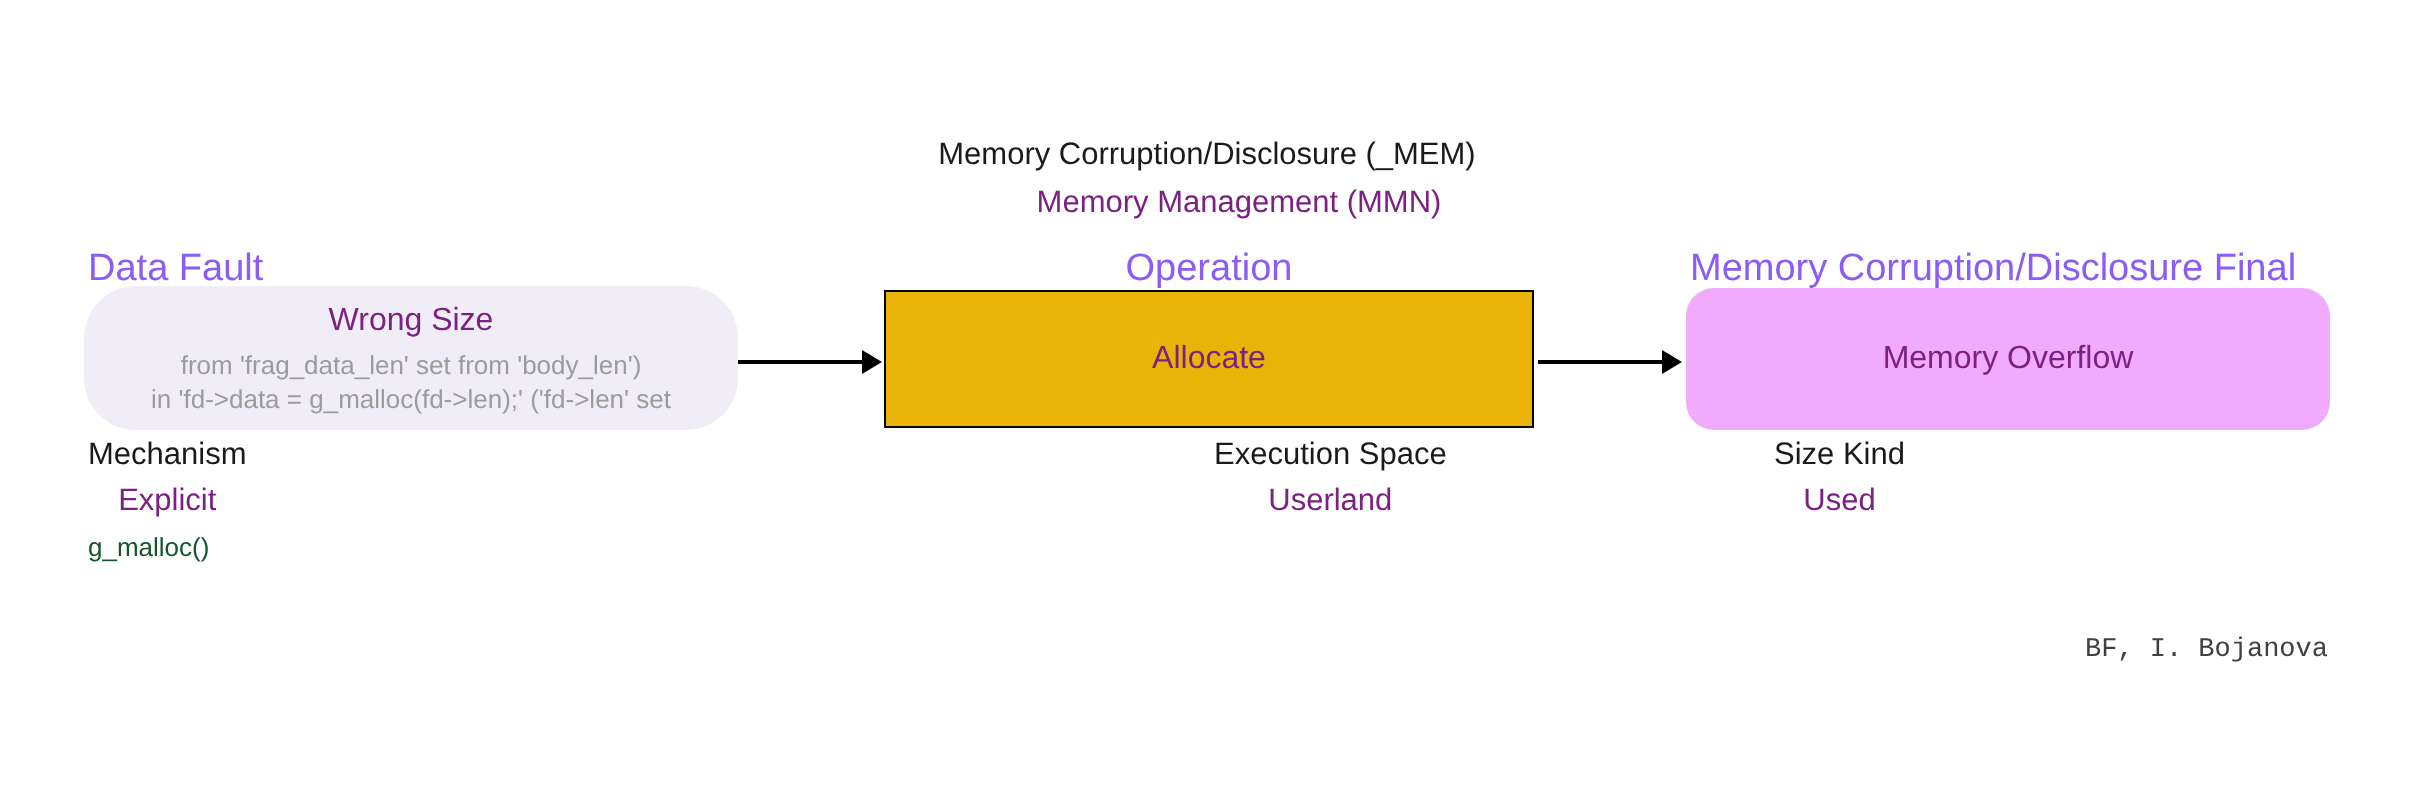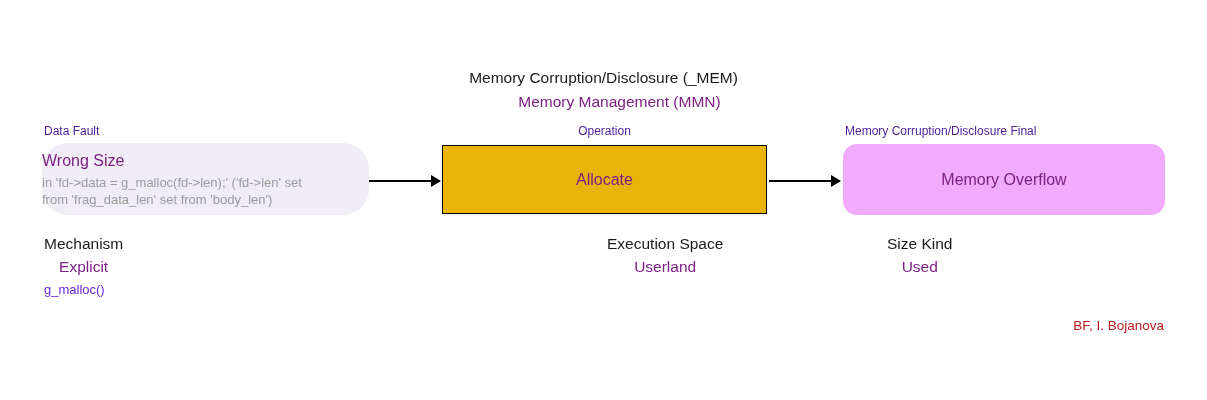--- a/index.html
+++ b/index.html
@@ -22,35 +22,35 @@
   .title-line2 {
     position: absolute;
     top: 93px; left: 16px; width: 100%;
     text-align: center;
     font-size: 15.5px;
     color: #7b2182;
   }
   .section-label {
     position: absolute;
     top: 124px;
-    font-size: 12px;
-    color: #4c1d95;
+    font-size: 19px;
+    color: #8b5cf6;
     white-space: nowrap;
   }
   .label-cause { left: 44px; }
   .label-operation { left: 442px; width: 325px; text-align: center; }
   .label-final { left: 845px; }
 
   .box { position: absolute; box-sizing: border-box; }
 
   .cause-box {
     left: 42px; top: 143px; width: 327px; height: 72px;
     background: #f0edf6;
     border-radius: 26px;
-    text-align: left;
+    text-align: center;
     padding-top: 8px;
   }
   .box-name {
     font-size: 16px;
     color: #7b2182;
     line-height: 20px;
     white-space: nowrap;
   }
   .box-detail {
     font-size: 13px;
@@ -88,54 +88,55 @@
     border-top: 6px solid transparent;
     border-bottom: 6px solid transparent;
   }
   .arrow1 { left: 369px; top: 175px; width: 72px; }
   .arrow1 .shaft { width: 64px; }
   .arrow1 .head { left: 62px; }
   .arrow2 { left: 769px; top: 175px; width: 72px; }
   .arrow2 .shaft { width: 64px; }
   .arrow2 .head { left: 62px; }
 
-  .attr-col { position: absolute; top: 219px; white-space: nowrap; margin-top: 16px; }
+  .attr-col { position: absolute; top: 219px; white-space: nowrap; }
   .attr-col .attr-label { font-size: 15.5px; color: #1a1a1a; line-height: 17px; }
   .attr-col .attr-value { font-size: 15.5px; color: #7b2182; line-height: 17px; margin-top: 6px; text-align: center; }
-  .attr-col .attr-note  { font-size: 13px;  color: #6d28d9; line-height: 15px; margin-top: 7px; }
+  .attr-col .attr-note  { font-size: 13px;  color: #14532d; line-height: 15px; margin-top: 7px; }
   .attr-col .attr-note2 { font-size: 13px;  color: #9b9b9b; line-height: 15px; margin-top: 5px; }
   .attr-mechanism { left: 44px; }
   .attr-source    { left: 324px; }
   .attr-space     { left: 607px; }
   .attr-size      { left: 887px; }
 
   .attribution {
     position: absolute;
     top: 318px; right: 43px;
     font-size: 13.5px;
-    color: #b91c1c;
+    color: #404040;
     white-space: nowrap;
+    font-family: Liberation Mono, monospace;
   }
 </style>
 </head>
 <body>
 
 <div class="canvas">
 
   <div class="title-line1">Memory Corruption/Disclosure (_MEM)</div>
   <div class="title-line2">Memory Management (MMN)</div>
 
   <div class="section-label label-cause">Data Fault</div>
   <div class="section-label label-final">Memory Corruption/Disclosure Final</div>
   <div class="section-label label-operation">Operation</div>
 
   <div class="box cause-box">
     <div class="box-name">Wrong Size</div>
+    <div class="box-detail">from 'frag_data_len' set from 'body_len')</div>
     <div class="box-detail">in 'fd-&gt;data = g_malloc(fd-&gt;len);' ('fd-&gt;len' set</div>
-    <div class="box-detail">from 'frag_data_len' set from 'body_len')</div>
   </div>
 
   <div class="arrow arrow1">
     <div class="shaft"></div>
     <div class="head"></div>
   </div>
 
   <div class="box op-box">
     <div class="box-name">Allocate</div>
   </div>

